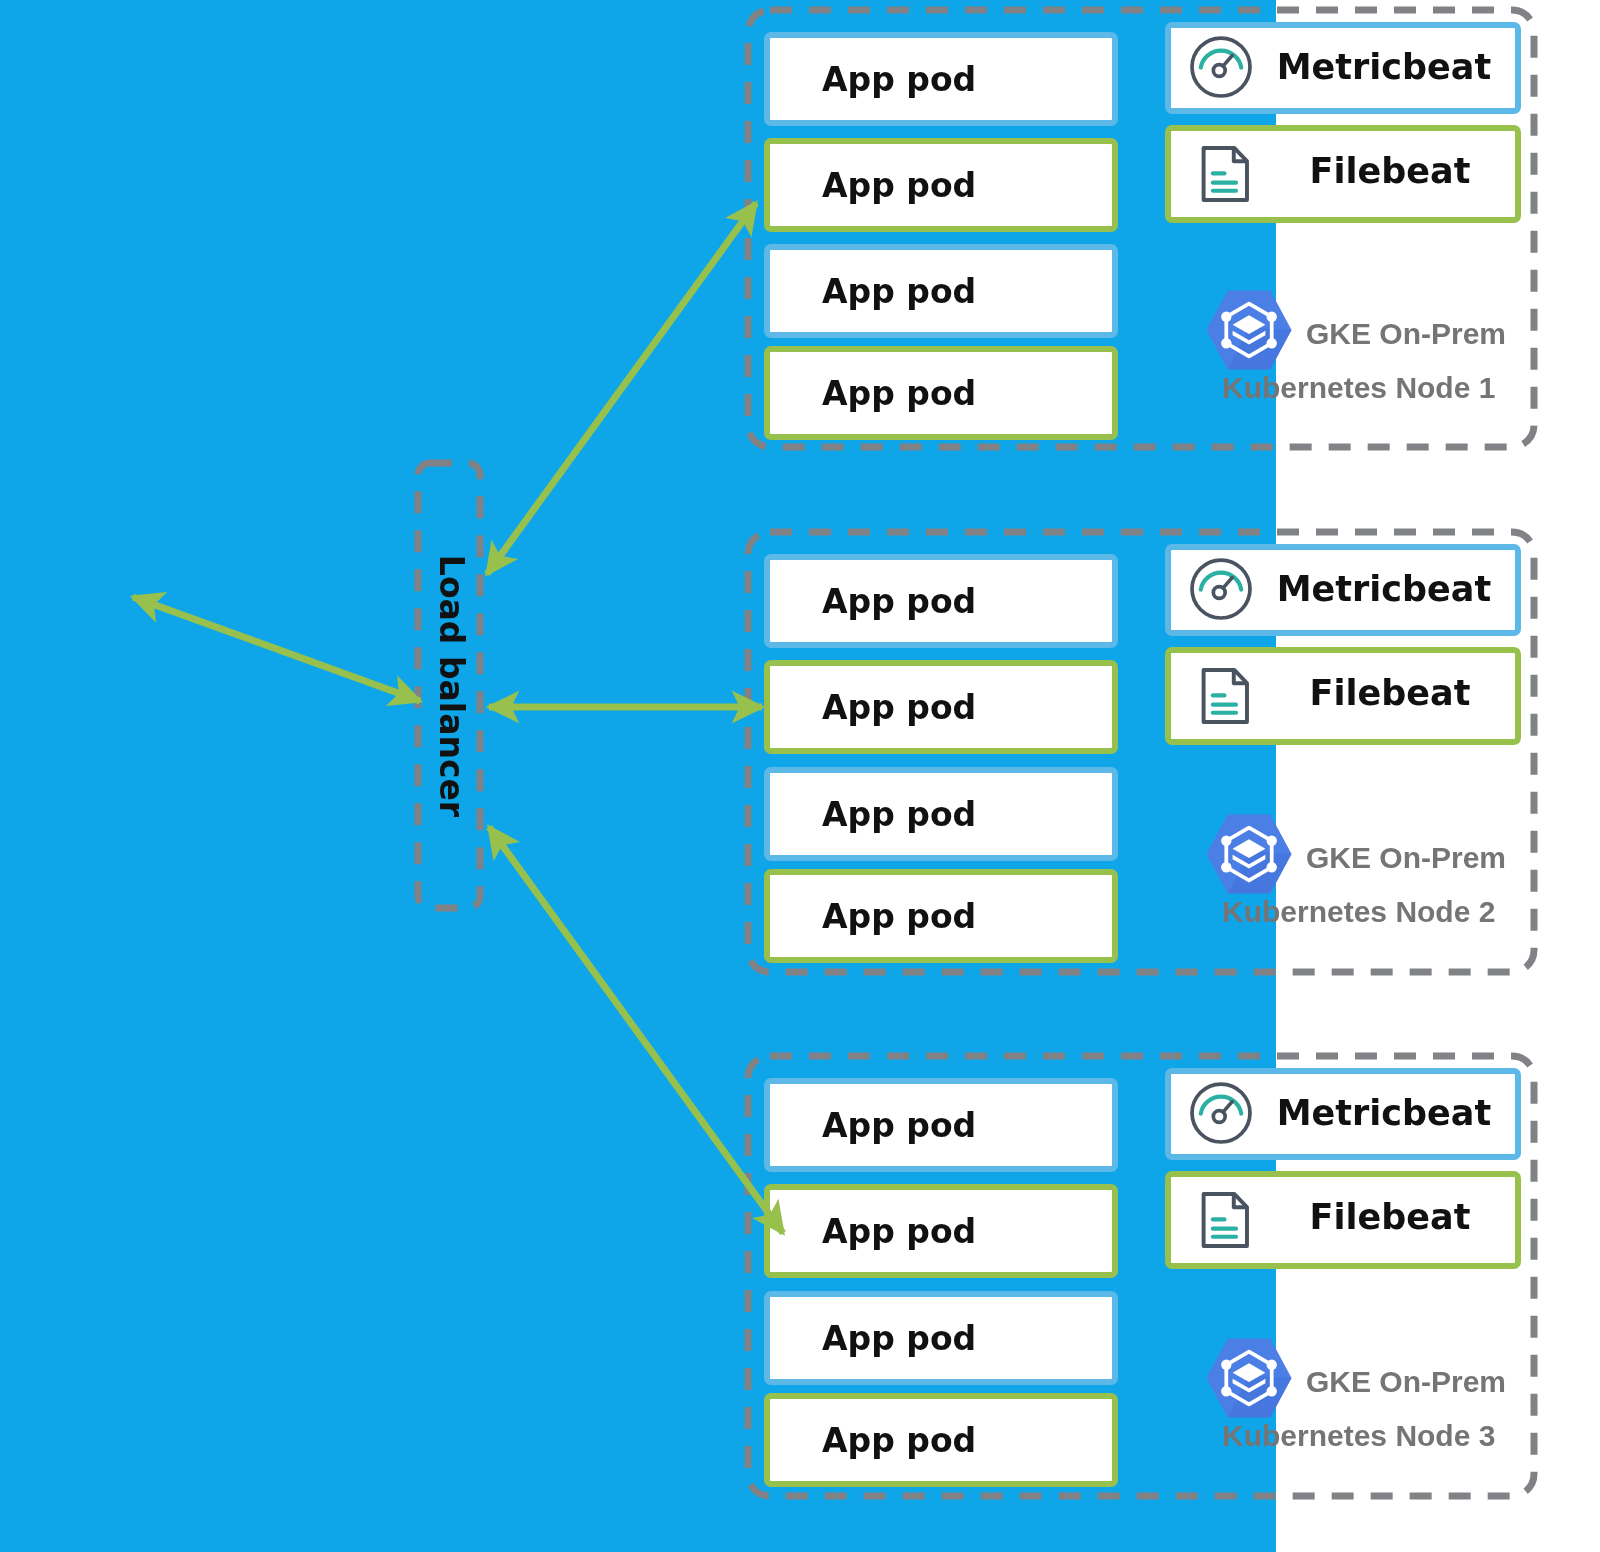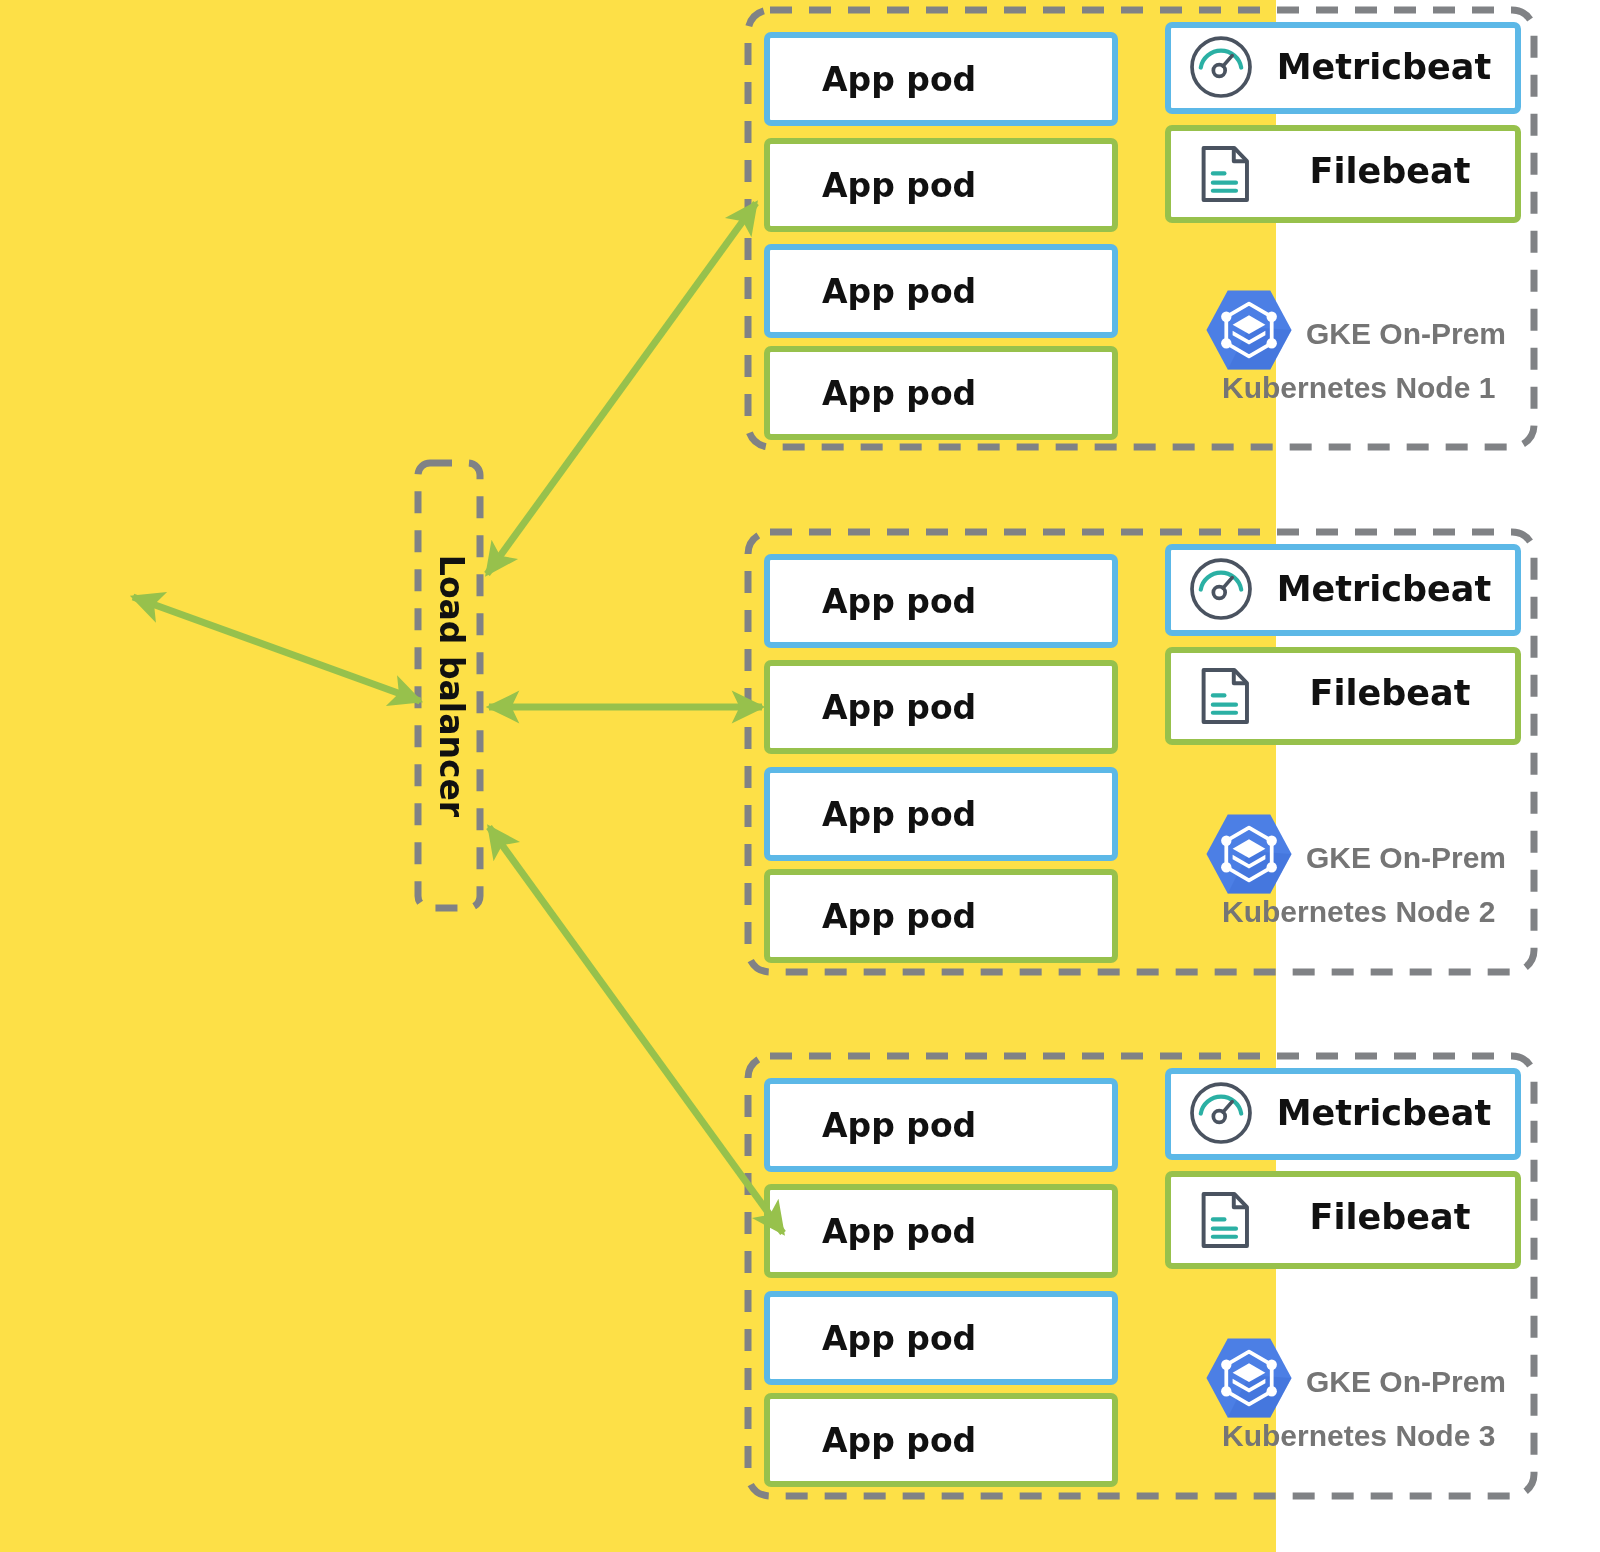--- a/index.html
+++ b/index.html
@@ -10,21 +10,21 @@
   body {
     width: 1600px;
     height: 1552px;
     font-family: "DejaVu Sans", "Liberation Sans", sans-serif;
     overflow: hidden;
   }
   #stage {
     position: relative;
     width: 1276px;
     height: 1552px;
-    background: #fde047;
+    background: #0ea5e9;
   }
   #diagram {
     position: absolute;
     top: 0;
     left: 0;
     width: 1600px;
     height: 1552px;
     display: block;
   }
   .node-frame {

